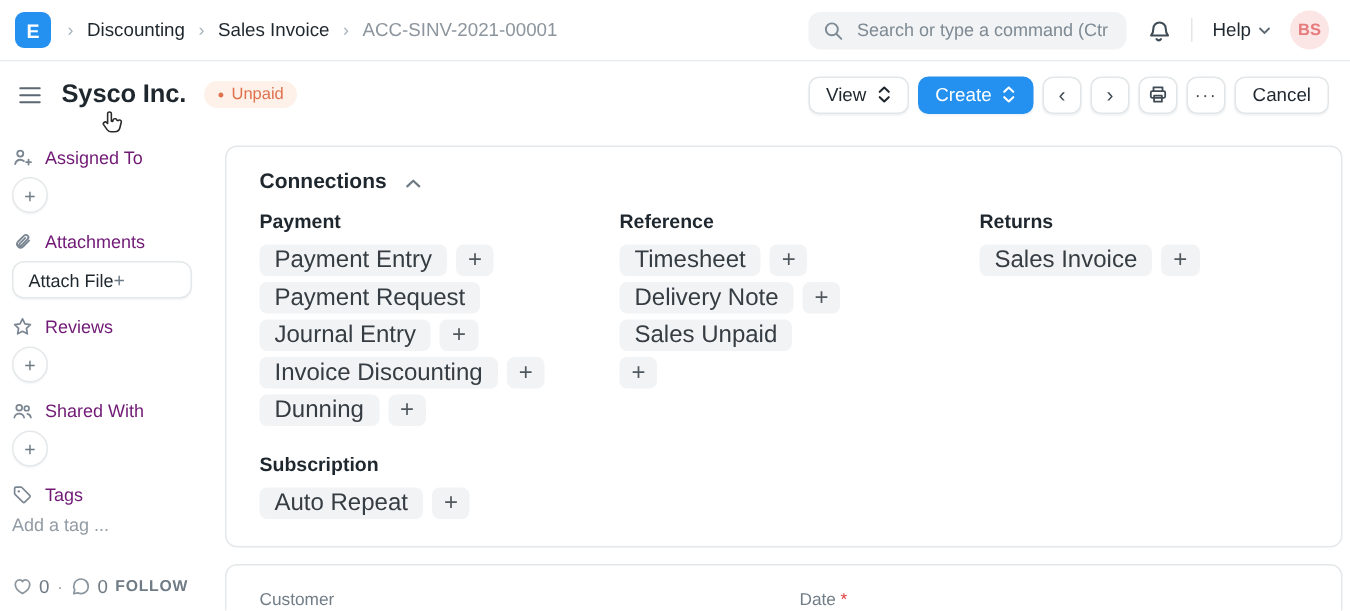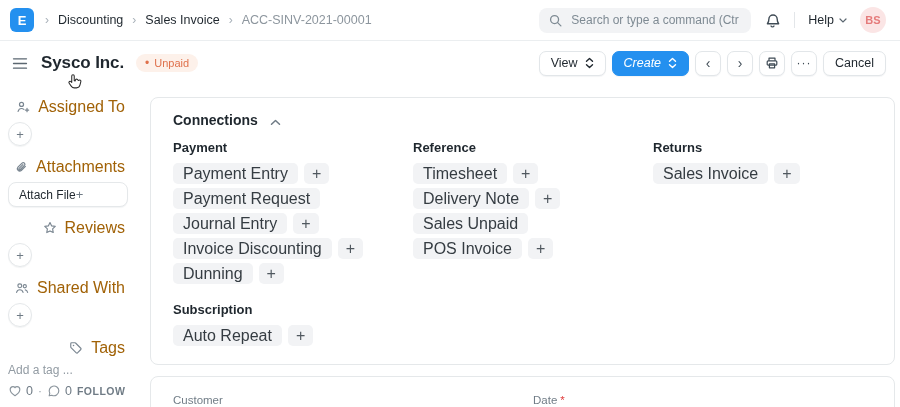--- a/index.html
+++ b/index.html
@@ -39,31 +39,31 @@
   .burger { background:none; border:none; padding:0 3px; display:flex; }
   .title { font-size:17px; font-weight:700; margin:0 2px 0 0; letter-spacing:-.1px; }
   .badge { background:#fdf1ea; color:#df714c; border-radius:10px; font-size:11px;
            font-weight:500; padding:3px 9px; display:inline-flex; align-items:center; gap:5px; }
   .badge .bullet { font-size:12px; line-height:1; }
   .head-actions { margin-left:auto; display:flex; align-items:center; gap:6px; }
   .btn { height:25px; display:inline-flex; align-items:center; gap:7px; padding:0 11px;
          background:#fff; border:1px solid #e2e6e9; border-radius:7px; font-size:12.5px;
          color:#1f272e; box-shadow:0 1px 1px rgba(25,39,52,.05); }
   .btn-icon { width:26px; padding:0; justify-content:center; font-size:14px; color:#3f4b55; }
-  .btn-primary { background:#2490ef; border-color:#2490ef; color:#fff;font-style:italic; }
+  .btn-primary { background:#2490ef; border-color:#2490ef; color:#fff; }
 
   
   .content { display:flex; height:322px; }
   .sb { width:150px; flex-shrink:0; padding:13px 25px 0 8px; position:relative; }
   .main { flex:1; margin:12px 5px 0 0; }
 
   
   .sb-section { margin-bottom:12px; }
-  .sb-label { display:flex; align-items:center; gap:8px; font-size:16px; color:#a16207;
-              font-weight:500; margin-bottom:6px; white-space:nowrap;justify-content:flex-end; }
+  .sb-label { display:flex; align-items:center; gap:8px; font-size:12px; color:#701a75;
+              font-weight:500; margin-bottom:6px; white-space:nowrap; }
   .circle-btn { width:24px; height:24px; border-radius:50%; border:1px solid #e5e8ea;
                 background:#fff; color:#6f7b85; font-size:13px; padding:0;
                 display:flex; align-items:center; justify-content:center;
                 box-shadow:0 1px 1px rgba(25,39,52,.05); }
   .attach-btn { width:120px; display:flex; align-items:center; 
                 border:1px solid #e5e8ea; background:#fff; border-radius:8px; padding:4px 10px;
                 font-size:12px; color:#1f272e; box-shadow:0 1px 1px rgba(25,39,52,.05); }
   .attach-btn .plus { color:#6f7b85; font-size:13px; }
   .add-tag { font-size:12px; color:#929ba3; }
   .sb-bottom { position:absolute; left:8px; right:25px; bottom:9px;
@@ -288,21 +288,20 @@
               <button class="pill pill-add">+</button>
             </div>
             <div class="conn-row">
               <button class="pill">Delivery Note</button>
               <button class="pill pill-add">+</button>
             </div>
             <div class="conn-row">
               <button class="pill">Sales Unpaid</button>
             </div>
             <div class="conn-row">
-              <button class="pill">POS Invoice</button>
               <button class="pill pill-add">+</button>
             </div>
           </div>
           <div class="conn-group">
             <div class="conn-title">Returns</div>
             <div class="conn-row">
               <button class="pill">Sales Invoice</button>
               <button class="pill pill-add">+</button>
             </div>
           </div>

